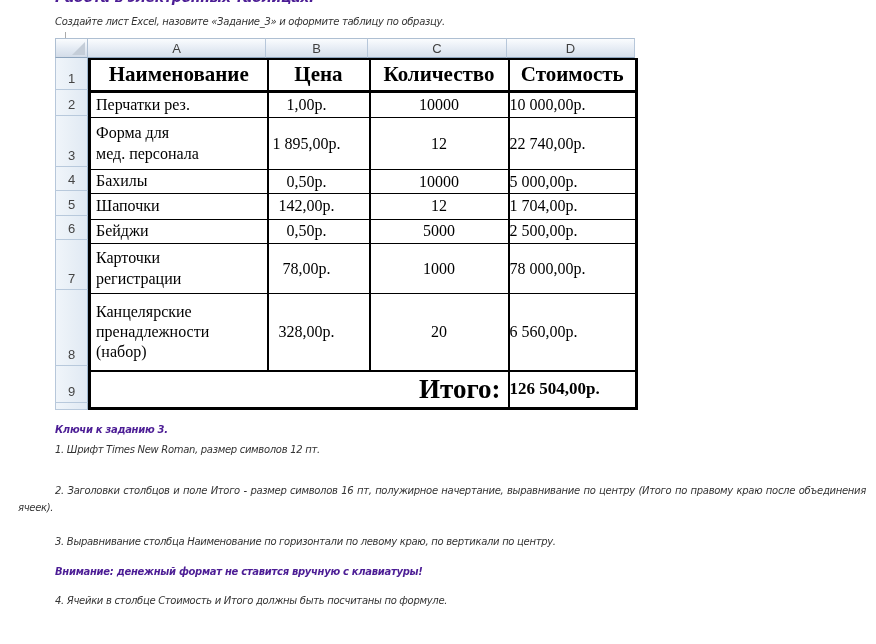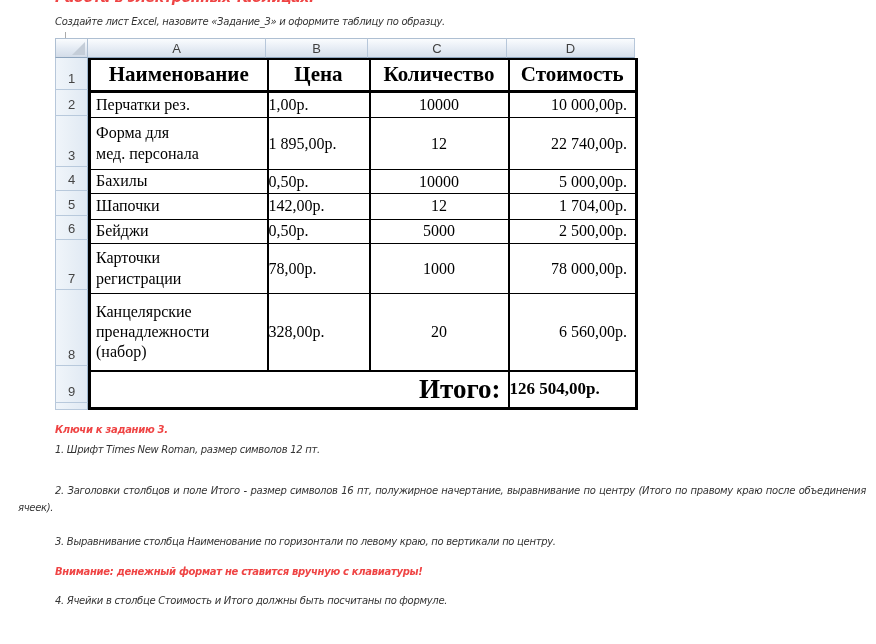--- a/index.html
+++ b/index.html
@@ -13,21 +13,21 @@
   }
 
   
   .hand {
     font-style: italic;
     font-size: 10px;
     line-height: 17px;
     letter-spacing: -0.3px;
     color: #333;
   }
-  .hand.bold { font-weight: bold; color: #ef4444; }
+  .hand.bold { font-weight: bold; color: #4c1d95; }
 
   #clipped-heading {
     position: absolute; left: 55px; top: 0;
     width: 320px; height: 5px; overflow: hidden;
   }
   #clipped-heading span {
     position: absolute; left: 0; top: -11px;
     white-space: nowrap; font-weight: bold; font-size: 14px;
   }
   #intro-line { position: absolute; left: 55px; top: 13px; width: 800px; }
@@ -95,23 +95,23 @@
   .data tr > *:first-child { border-left-width: 3px; }
   .data tr > *:last-child  { border-right-width: 3px; }
   .data tr.hdr > * { border-top-width: 2px; border-bottom-width: 3px; }
   .data tr.total > * { border-top-width: 2px; border-bottom-width: 3px; }
   .data th {
     font-size: 21px; font-weight: bold; text-align: center;
     background: #fff;
   }
   .data td { font-size: 16px; vertical-align: middle; background: #fff; }
   td.c-name  { text-align: left; padding: 1px 4px 1px 5px; white-space: pre-line; line-height: 1.28; }
-  td.c-price { text-align: left; padding-right: 24px; }
+  td.c-price { text-align: center; padding-right: 24px; }
   td.c-qty   { text-align: center; }
-  td.c-cost  { text-align: right; padding-right: 8px; }
+  td.c-cost  { padding-right: 8px; }
   td.total-label {
     font-size: 27px; font-weight: bold; text-align: right; padding-right: 7px;
   }
   td.total-value {
     font-size: 17px; font-weight: bold; text-align: left; padding-right: 6px;
   }
 
   
   .key-par { position: absolute; left: 55px; right: 10px; }
   #key-item2 { left: 18px; text-indent: 37px; text-align: justify; }

